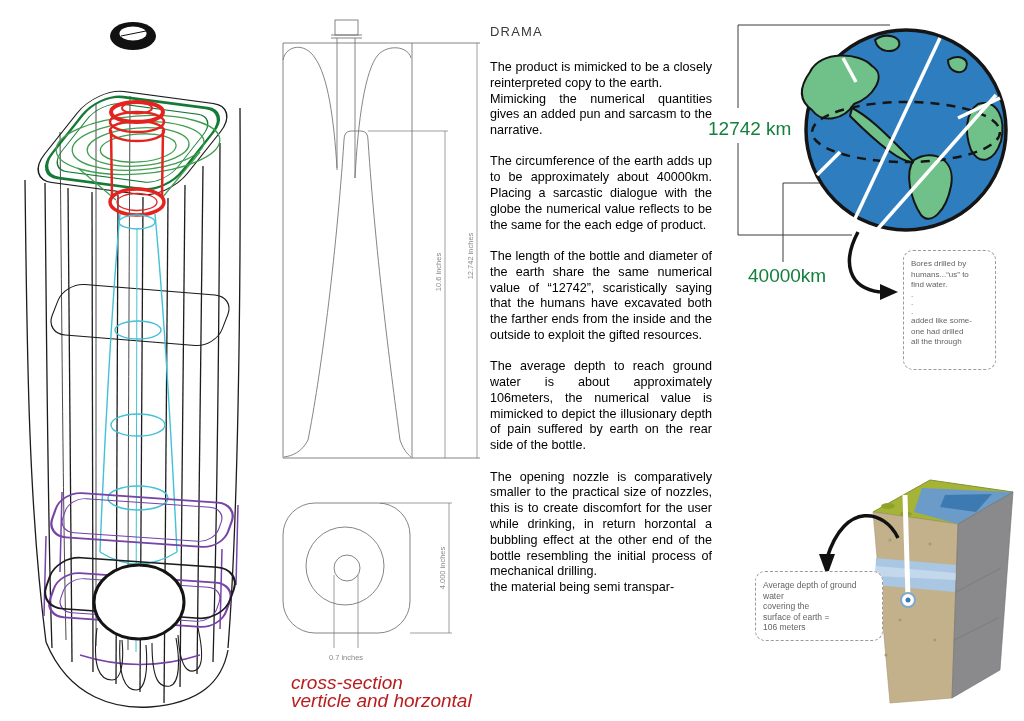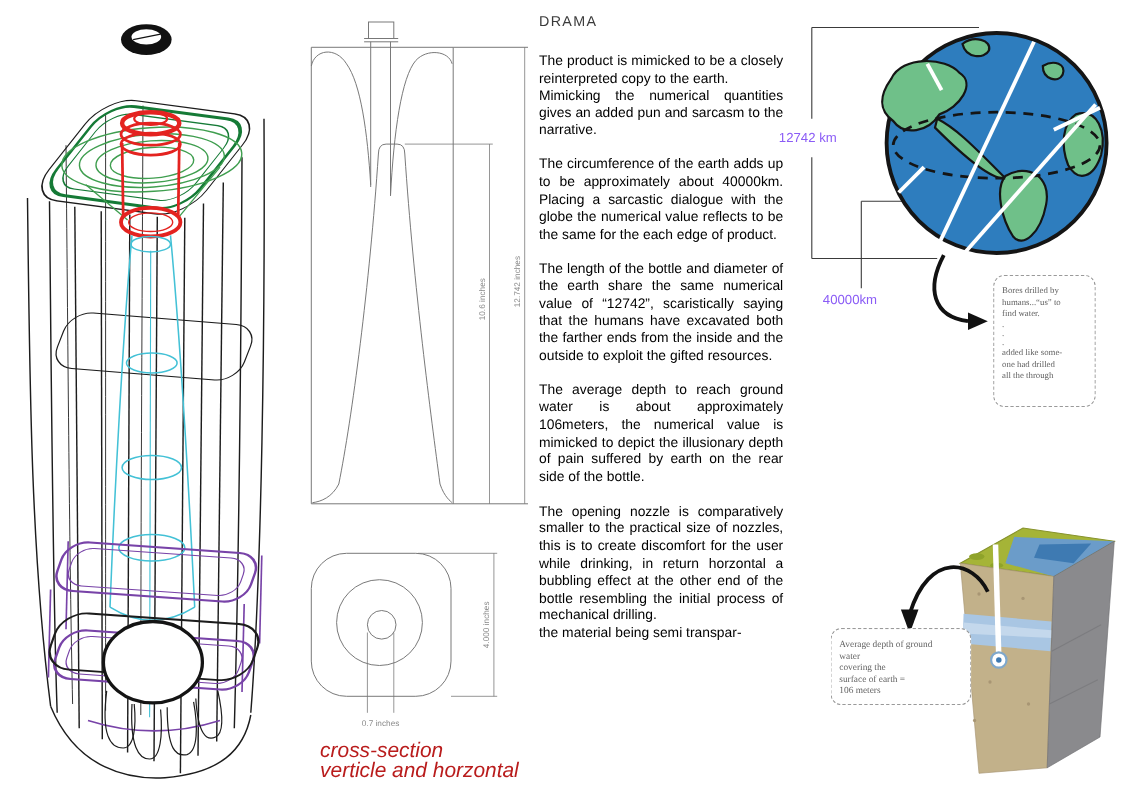--- a/index.html
+++ b/index.html
@@ -6,40 +6,39 @@
   body{
     width:1024px;height:721px;position:relative;background:#ffffff;
     font-family:"Liberation Sans", sans-serif;overflow:hidden;
   }
   .panel{position:absolute;}
   svg{display:block;}
 
   
   #text-col{left:490px;top:12px;width:222px;}
   #text-col .title{
-    font-size:13px;color:#3a3a3a;letter-spacing:1.2px;margin:0 0 21px 0;font-weight:normal;
+    font-size:13px;color:#3a3a3a;letter-spacing:1.2px;margin:12px 0 21px 0;font-weight:normal;
   }
   #text-col p{
     font-size:12.6px;line-height:15.8px;color:#000000;text-align:justify;
     margin:0 0 15.5px 0;white-space:pre-line;
   }
 
   
-  .km-label{position:absolute;font-size:12px;color:#8b5cf6;}
+  .km-label{position:absolute;font-size:19px;color:#15803d;}
   #caption{
     position:absolute;left:291px;top:674px;font-style:italic;color:#b91c1c;
     font-size:19px;line-height:18px;
   }
 
   
   .notebox{
     position:absolute;border:1px dashed #9a9a9a;border-radius:10px;
     color:#636363;font-size:8px;line-height:10.5px;padding:8px 7px;box-sizing:border-box;
     background:#fff;
-    font-family:Liberation Serif, serif;
   }
   .notebox .dot{line-height:8.5px;}
 </style>
 </head>
 <body>
 
 <div class="panel" style="left:0;top:0;width:270px;height:721px;">
   <svg width="270" height="721" viewBox="0 0 270 721">
 
     <g>

